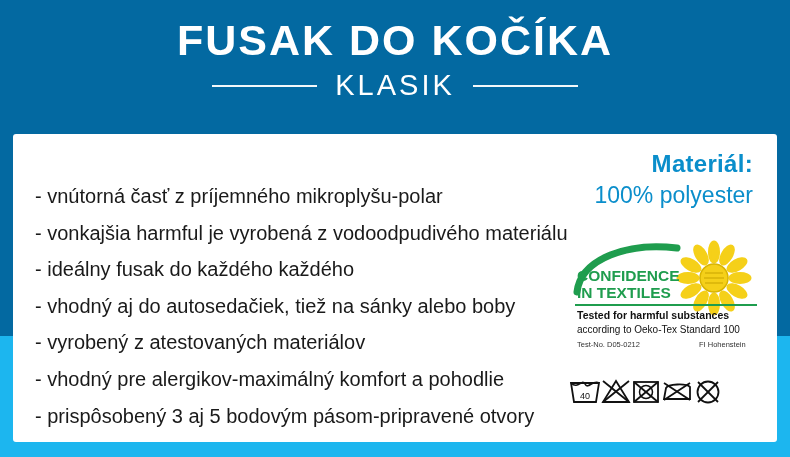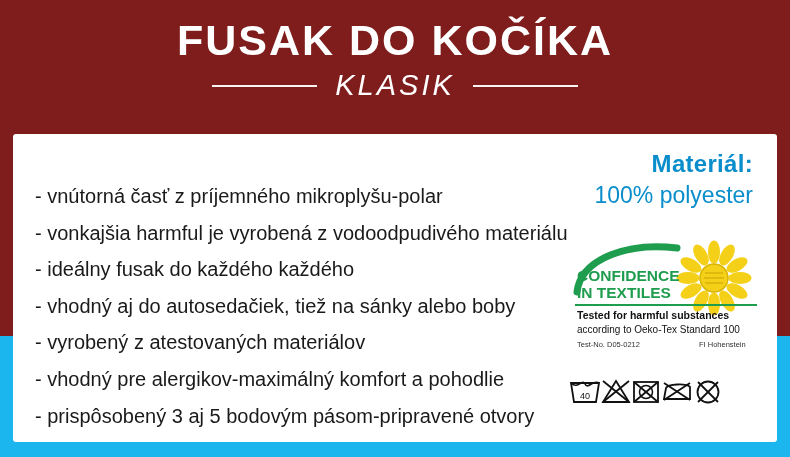--- a/index.html
+++ b/index.html
@@ -11,21 +11,21 @@
     height: 457px;
     background: #1cb6ef;
     font-family: "Liberation Sans", sans-serif;
     overflow: hidden;
   }
   .banner {
     position: absolute;
     left: 0; top: 0;
     width: 790px;
     height: 336px;
-    background: #7f1d1d;
+    background: #0369a1;
   }
   
   .header {
     position: absolute;
     left: 0; top: 0;
     width: 790px;
     height: 126px;
     text-align: center;
   }
   .title {
@@ -37,21 +37,20 @@
     letter-spacing: 2px;
     line-height: 1.05;
     font-family: "Liberation Sans", sans-serif;
   }
   .subtitle-row {
     display: flex;
     align-items: center;
     justify-content: center;
     gap: 18px;
     margin-top: 6px;
-    font-style: italic;
   }
   .rule {
     width: 105px;
     height: 2px;
     background: #ffffff;
     opacity: .95;
   }
   .subtitle {
     color: #ffffff;
     font-size: 29px;

